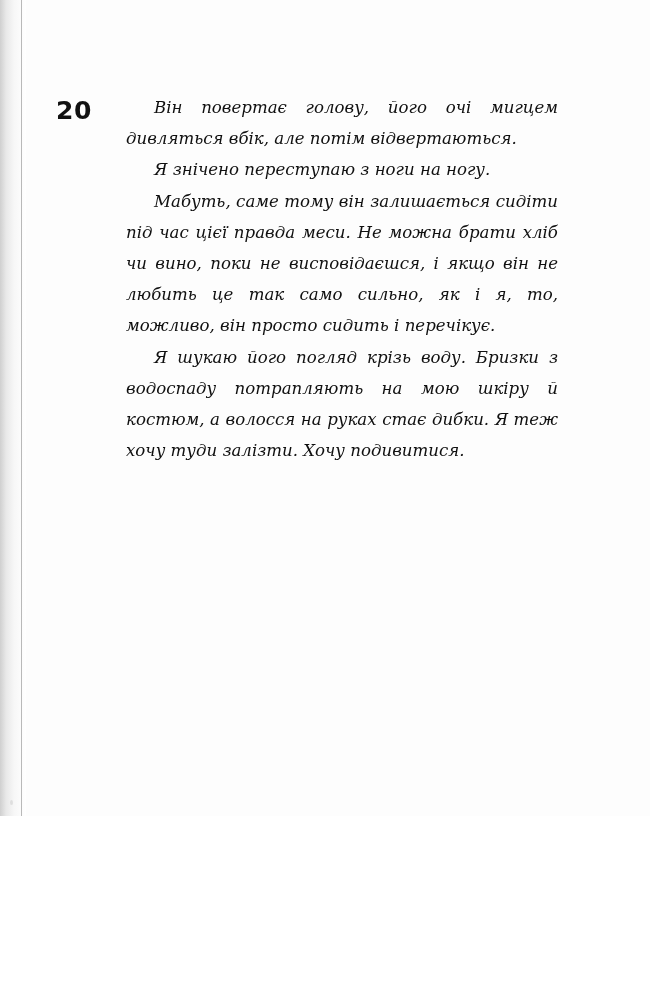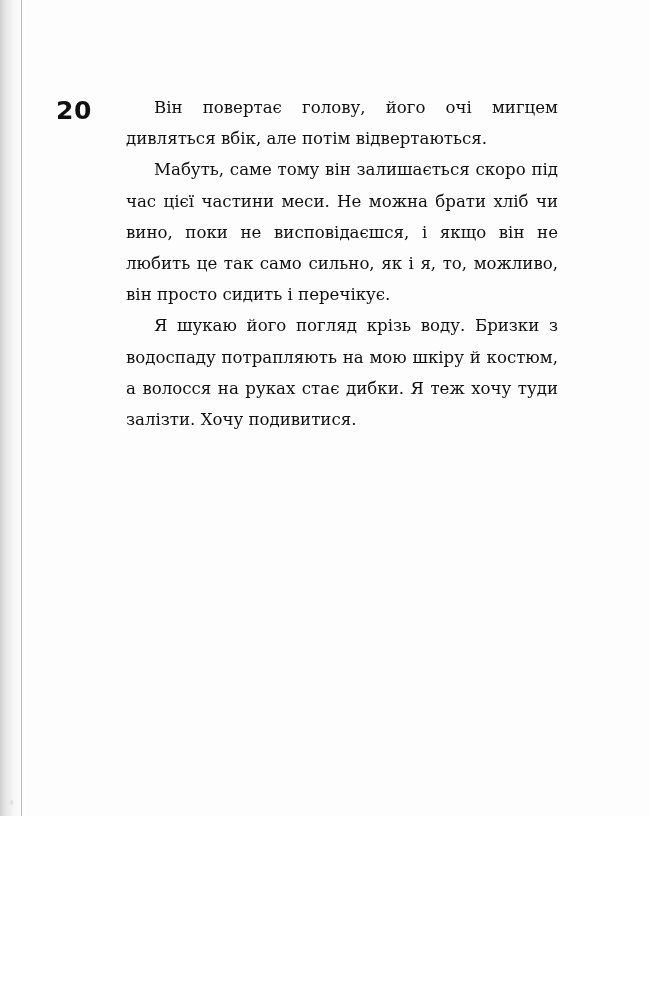--- a/index.html
+++ b/index.html
@@ -63,20 +63,21 @@
     position: absolute;
     left: 126px;
     top: 92px;
     width: 432px;
     color: #101010;
   }
 
   #text-column p {
     margin: 0;
     font-family: "DejaVu Serif", serif;
+    font-style: italic;
     font-size: 16.6px;
     line-height: 31.2px;
     text-align: justify;
     text-indent: 28px;
     -webkit-hyphens: none;
     hyphens: none;
   }
   #text-column p.first {
     text-indent: 28px;
   }
@@ -93,18 +94,19 @@
   <div class="speck" style="left:14px; top:828px; width:2px; height:4px;"></div>
   <div class="speck" style="left:8px; top:852px; width:4px; height:3px;"></div>
   <div class="speck" style="left:16px; top:886px; width:2px; height:3px;"></div>
   <div class="speck" style="left:11px; top:918px; width:3px; height:4px;"></div>
   <div class="speck" style="left:6px; top:946px; width:2px; height:3px;"></div>
 
   <div id="page-number">20</div>
 
   <div id="text-column">
     <p class="first">Він повертає голову, його очі мигцем дивляться вбік, але потім відвертаються.</p>
-    <p>Мабуть, саме тому він залишається скоро під час цієї частини меси. Не можна брати хліб чи вино, поки не висповідаєшся, і якщо він не любить це так само сильно, як і я, то, можливо, він просто сидить і перечікує.</p>
+    <p>Я знічено переступаю з ноги на ногу.</p>
+    <p>Мабуть, саме тому він залишається сидіти під час цієї правда меси. Не можна брати хліб чи вино, поки не висповідаєшся, і якщо він не любить це так само сильно, як і я, то, можливо, він просто сидить і перечікує.</p>
     <p>Я шукаю його погляд крізь воду. Бризки з водоспаду потрапляють на мою шкіру й костюм, а волосся на руках стає дибки. Я теж хочу туди залізти. Хочу подивитися.</p>
 
   </div>
 
 </div>
 
 </body></html>

